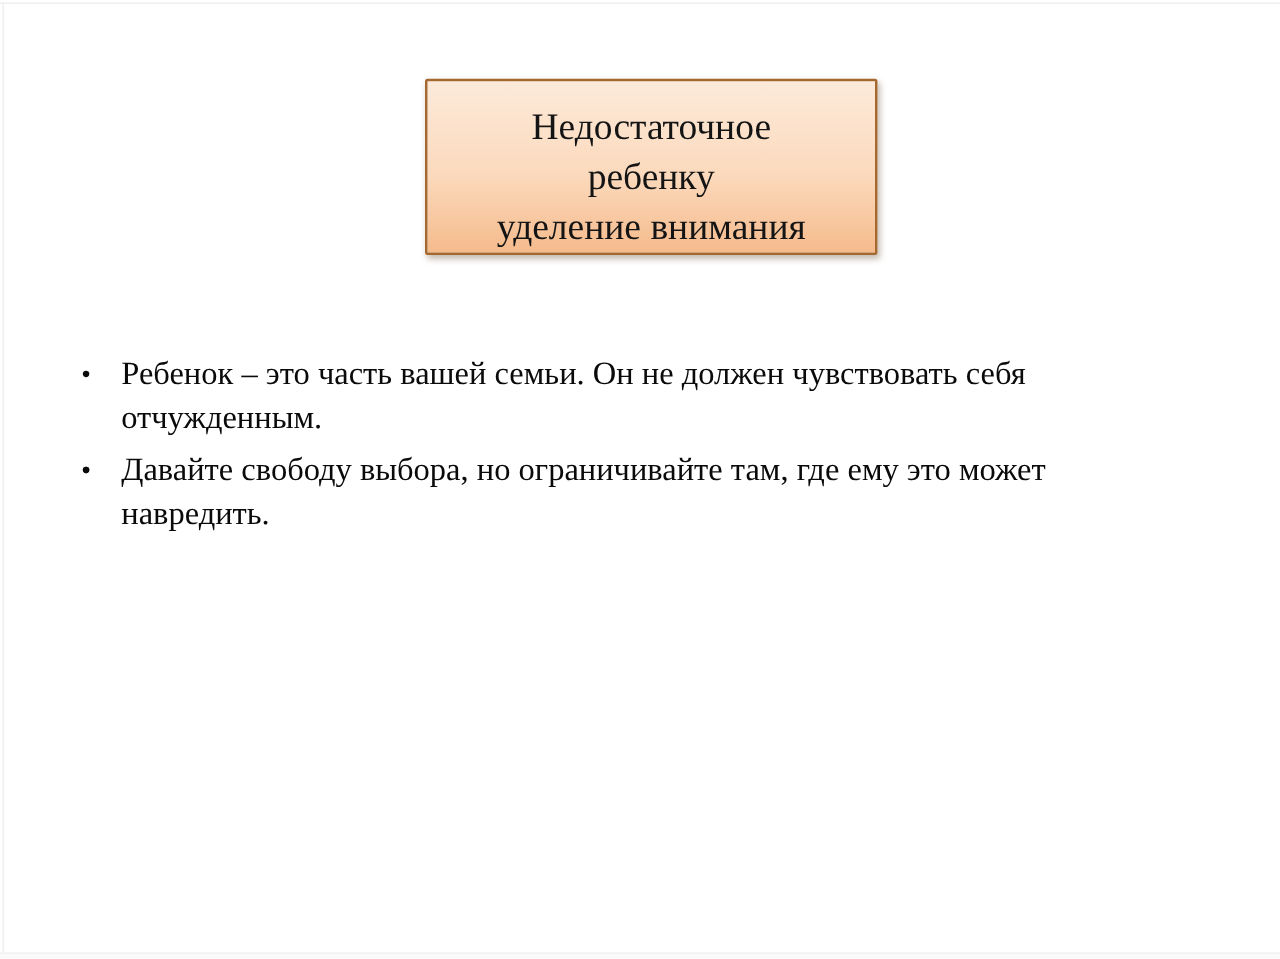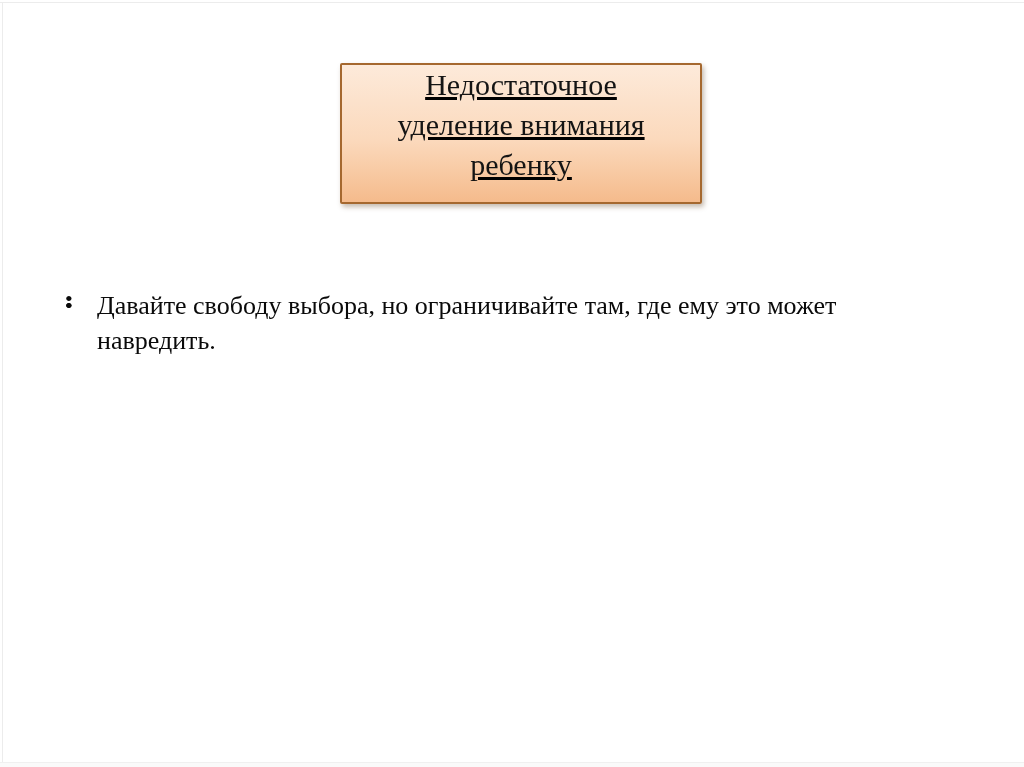--- a/index.html
+++ b/index.html
@@ -43,23 +43,22 @@
     width: 362px;
     height: 141px;
     box-sizing: border-box;
     border: 2px solid #a5682f;
     border-radius: 2px;
     background: linear-gradient(to bottom, #fdeada 0%, #fbd9bc 55%, #f5bb8c 100%);
     box-shadow: 2px 3px 5px rgba(90, 60, 30, 0.35);
     display: flex;
     flex-direction: column;
     align-items: center;
-    justify-content: flex-start;
+    justify-content: flex-end;
     text-align: center;
-    text-decoration: underline;
   }
   .title-box .title-line {
     display: block;
     font-size: 30px;
     line-height: 40px;
     color: #141414;
     white-space: nowrap;
   }
   
   .bullets {
@@ -91,27 +90,28 @@
 </head>
 <body>
 
 <div class="slide">
 
   <div class="edge-top"></div>
   <div class="edge-left"></div>
 
   <div class="title-box">
     <span class="title-line">Недостаточное</span>
+    <span class="title-line">ребенку</span>
     <span class="title-line">уделение внимания</span>
-    <span class="title-line">ребенку</span>
   </div>
 
   <ul class="bullets">
     <li>
       <span class="bullet-glyph">•</span>
+      <span>Ребенок – это часть вашей семьи. Он не должен чувствовать себя отчужденным.</span>
     </li>
     <li>
       <span class="bullet-glyph">•</span>
     </li>
     <li>
       <span class="bullet-glyph">•</span>
       <span>Давайте свободу выбора, но ограничивайте там, где ему это может навредить.</span>
     </li>
   </ul>
 

